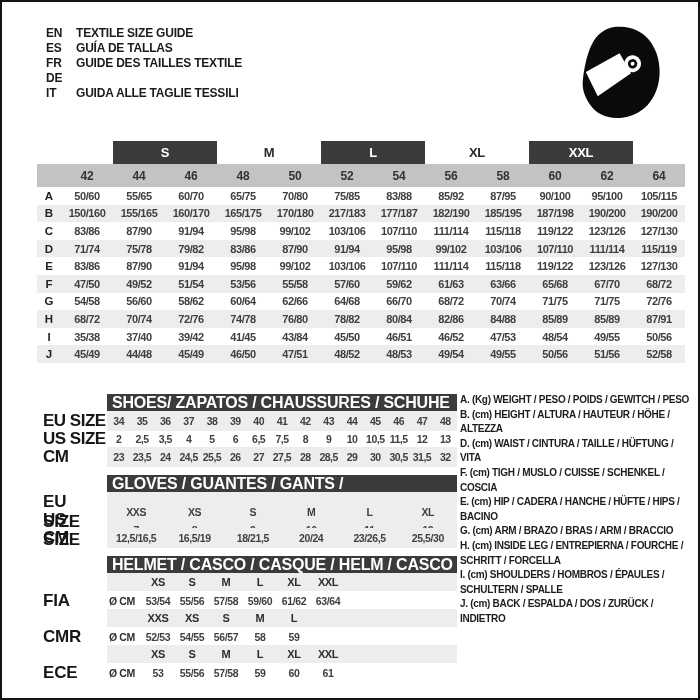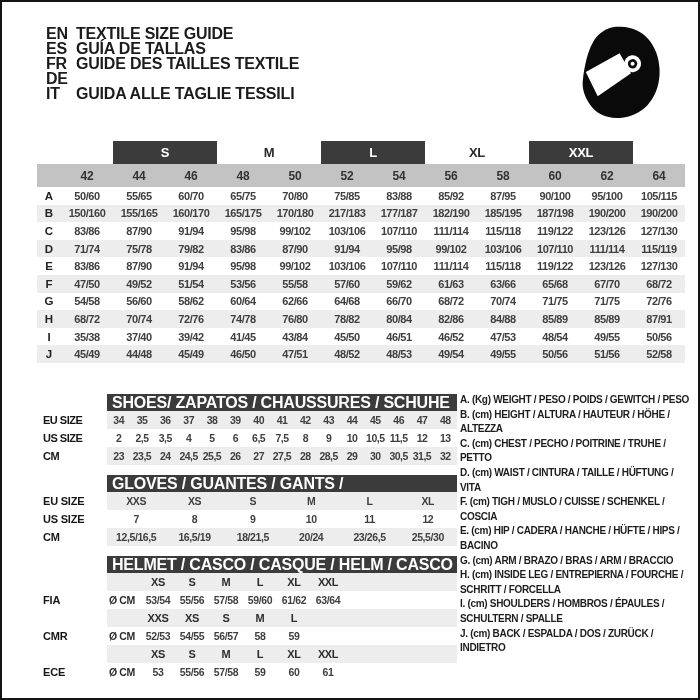--- a/index.html
+++ b/index.html
@@ -3,21 +3,21 @@
 <meta charset="utf-8">
 <style>
   * { margin:0; padding:0; box-sizing:border-box; }
   html,body { width:700px; height:700px; background:#fff; }
   body { font-family:"Liberation Sans", sans-serif; color:#1b1b1b; }
   .page { position:relative; width:700px; height:700px; background:#fff;
           border:2px solid #141414; overflow:hidden; letter-spacing:-0.2px; }
 
   
   .langs { position:absolute; left:44px; top:24px; list-style:none; }
-  .lang-row { display:flex; height:15px; line-height:15px; font-weight:700; font-size:16px; }
+  .lang-row { display:flex; height:15px; line-height:15px; font-weight:700; font-size:12px; }
   .lang-code { width:30px; }
   .lang-label { letter-spacing:-0.2px; }
   .brand-helmet { position:absolute; left:573px; top:20px; width:88px; height:100px; }
 
   
   .main-table { position:absolute; left:35px; top:139px; width:648px;
                 display:grid; grid-template-columns:24px repeat(12, 1fr); }
   .mt-cell { display:flex; align-items:center; justify-content:center; }
   .lg { height:23px; font-weight:700; font-size:13px; }
   .lg-dark { background:#3b3b3b; color:#fff; }
@@ -32,21 +32,21 @@
   .section { margin-bottom:10px; }
   .sec-header { margin-left:70px; height:17px; line-height:17px; background:#3b3b3b;
                 color:#fff; font-weight:700; font-size:16px; padding-left:5px; letter-spacing:-0.2px; }
   .lrow { display:grid; height:18px; }
   .shoes .lrow  { grid-template-columns:70px repeat(15, 1fr); }
   .gloves .lrow { grid-template-columns:70px repeat(6, 1fr); }
   .helmet .lrow { grid-template-columns:70px 34px repeat(6, 34px) 1fr; }
   .lcell { display:flex; align-items:center; justify-content:center;
            font-weight:700; font-size:10.5px; color:#3f3f3f; letter-spacing:-0.4px; }
   .shoes .lcell { letter-spacing:-0.5px; }
-  .rlabel { justify-content:flex-start; padding-left:6px; color:#161616; font-size:11px; letter-spacing:-0.2px; }
+  .rlabel { justify-content:flex-start; padding-left:6px; color:#161616; font-size:17px; letter-spacing:-0.2px; }
   .band .lcell { background:#ededed; }
   .band .rlabel { background:transparent; }
   .sizecell { color:#2e2e2e; font-size:11px; }
   .unitcell { justify-content:flex-start; padding-left:2px; color:#2e2e2e; }
 
   
   .legend { position:absolute; left:458px; top:391px; width:236px; list-style:none; }
   .legend li { font-weight:700; font-size:10px; line-height:14.6px;
                color:#1d1d1d; letter-spacing:-0.3px; }
 </style>
@@ -403,21 +403,20 @@
             <div class="lcell">61</div>
             <div class="lcell"></div>
           </div>
         </div>
     </div>
   </div>
 
   <ul class="legend">
       <li>A. (Kg) WEIGHT / PESO / POIDS / GEWITCH / PESO</li>
       <li>B. (cm) HEIGHT / ALTURA / HAUTEUR / HÖHE / ALTEZZA</li>
-      <li>C. (cm) CHEST / PECHO / POITRINE / TRUHE / PETTO</li>
       <li>D. (cm) WAIST / CINTURA / TAILLE / HÜFTUNG / VITA</li>
       <li>F. (cm) TIGH / MUSLO / CUISSE / SCHENKEL / COSCIA</li>
       <li>E. (cm) HIP / CADERA / HANCHE / HÜFTE / HIPS / BACINO</li>
       <li>G. (cm) ARM / BRAZO / BRAS / ARM / BRACCIO</li>
       <li>H. (cm) INSIDE LEG / ENTREPIERNA / FOURCHE / SCHRITT / FORCELLA</li>
       <li>I. (cm) SHOULDERS / HOMBROS / ÉPAULES / SCHULTERN / SPALLE</li>
       <li>J. (cm) BACK / ESPALDA / DOS / ZURÜCK / INDIETRO</li>
     </ul>
 
 </div>

